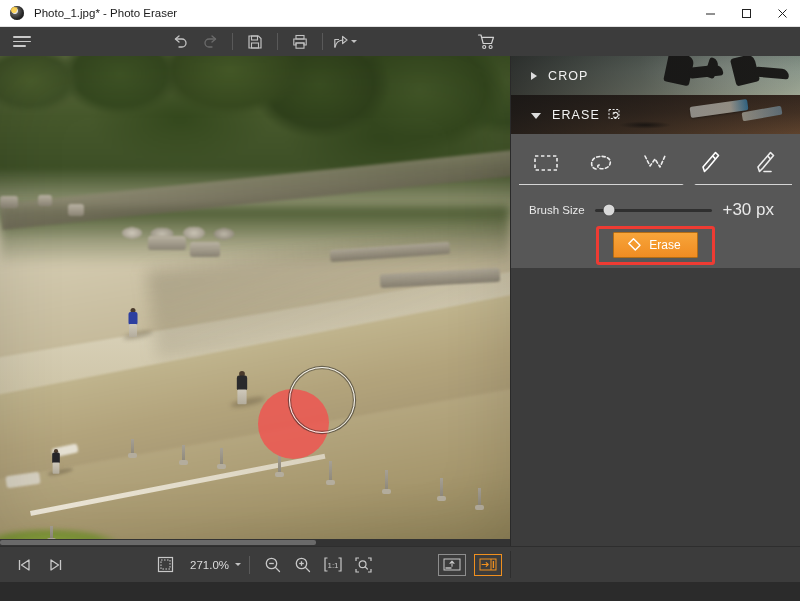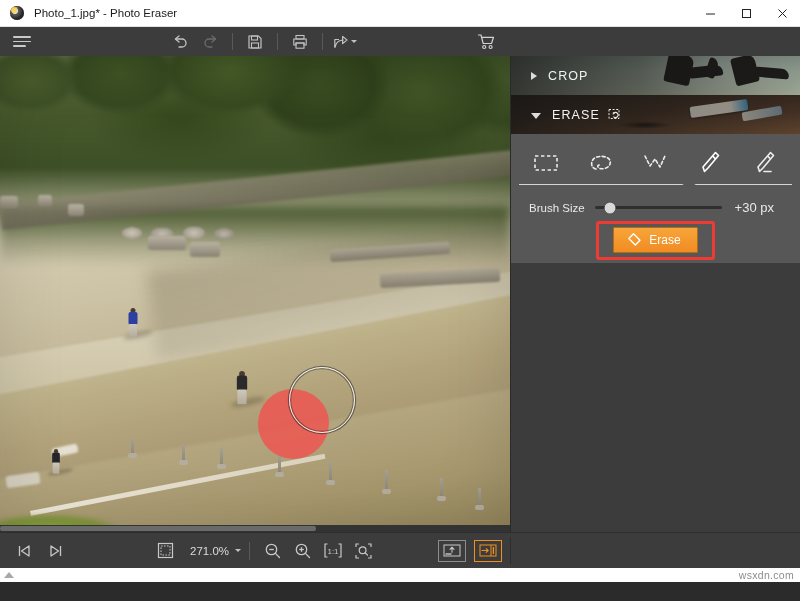--- a/index.html
+++ b/index.html
@@ -518,21 +518,21 @@
   }
   .slider-knob {
     position:absolute;
     top: 50%;
     width: 11px; height: 11px;
     border-radius: 50%;
     background: #d9d9d9;
     transform: translate(-50%, -50%);
     box-shadow: 0 0 1px rgba(0,0,0,.6);
   }
-  .slider-value { color:#e9e9e9; font-size:13px; white-space:nowrap; min-width:42px; text-align:right; }
+  .slider-value { color:#e9e9e9; font-size:17px; white-space:nowrap; min-width:42px; text-align:right; }
 
   .erase-btn-wrap {
     display:flex; justify-content:center;
     margin-top: 10px;
     position: relative;
   }
   .erase-highlight {
     position: absolute;
     border: 3px solid #ee3b33;
     border-radius: 3px;
@@ -930,18 +930,14 @@
           <rect x="1" y="1" width="16" height="11" fill="none" stroke="currentColor" stroke-width="1"></rect>
           <line x1="12" y1="1" x2="12" y2="12" stroke="currentColor" stroke-width="1"></line>
           <path d="M3 6.5 H9 M7.2 4.6 L9.2 6.5 L7.2 8.4" fill="none" stroke="currentColor" stroke-width="1.1" stroke-linecap="round" stroke-linejoin="round"></path>
           <line x1="14.4" y1="3" x2="14.4" y2="10" stroke="currentColor" stroke-width="1.3"></line>
         </svg>
       </div>
     </div>
     <div class="bb-divider-v"></div>
   </div>
 
-  <div class="statusstrip">
-    <span class="status-caret"></span>
-    <span class="watermark">wsxdn.com</span>
-  </div>
 
 </div>
 
 </body></html>

